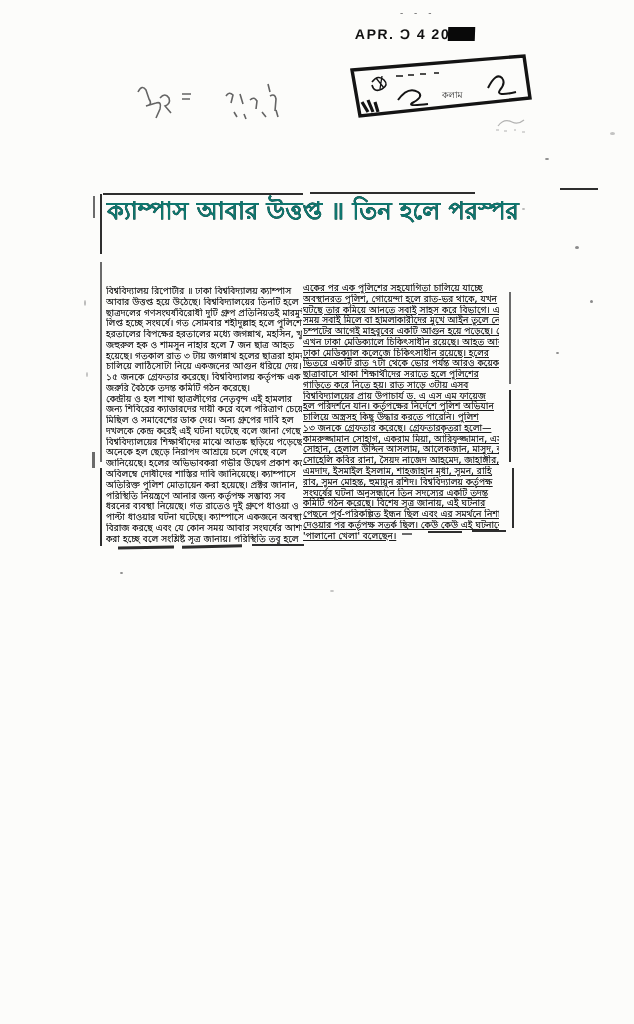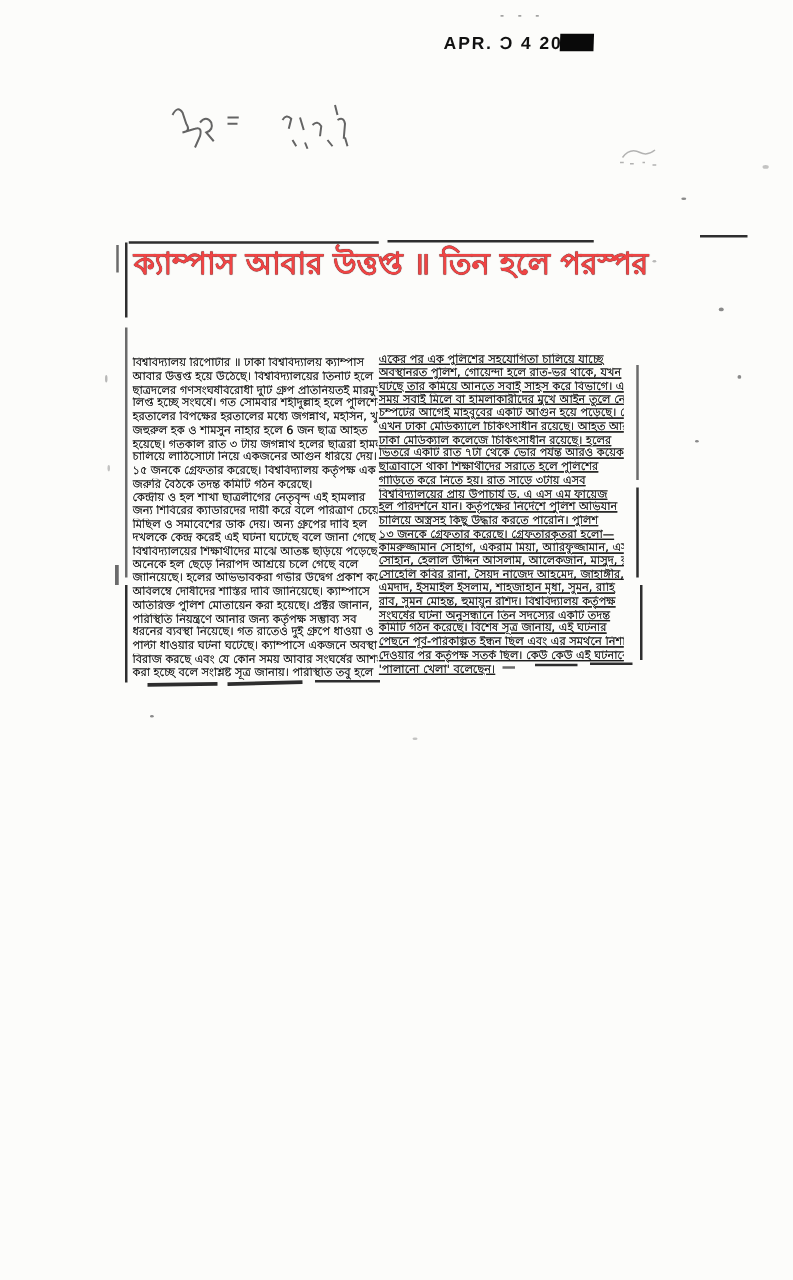--- a/index.html
+++ b/index.html
@@ -21,21 +21,21 @@
   .stamp-box{position:absolute;left:338px;top:52px;width:198px;height:68px;}
   
   .hand-marks{position:absolute;left:130px;top:70px;width:160px;height:65px;opacity:.85;}
   .small-scribble{position:absolute;left:488px;top:112px;width:50px;height:30px;opacity:.55;}
   
   .rule{position:absolute;background:#2e2e2e;}
   .rule.faint{background:#6b6b6b;}
   
   .headline{
     position:absolute;left:107px;top:197px;width:372px;
-    font-weight:bold;font-size:24px;line-height:28.5px;color:#ef4444;
+    font-weight:bold;font-size:24px;line-height:28.5px;color:#0f766e;
     text-shadow:0 0 .6px #000;
     font-family:"DejaVu Sans", sans-serif;
   }
   .headline .hl-line{white-space:nowrap;}
   .col{
     position:absolute;top:286px;width:196px;
     font-size:9.1px;line-height:10.78px;color:#1c1c1c;
     filter:blur(.22px);
     text-shadow:0 0 .35px #222;
   }
@@ -49,20 +49,40 @@
 <body>
 
 <div class="page">
 
   <div class="date-dots">- - -</div>
 
   <div class="date-stamp">
     <span>APR. Ɔ 4 20</span><span class="date-obscure"></span>
   </div>
 
+  <div class="stamp-box">
+    <svg width="198" height="68" viewBox="0 0 198 68">
+      <g fill="none" stroke="#141414">
+
+        <path d="M14 18 L186 4 L192 46 L22 64 Z" stroke-width="3.4"></path>
+
+        <path d="M34 30 q6 -8 12 -2 q5 5 -2 9 q-8 4 -10 -4" stroke-width="1.6"></path>
+        <path d="M38 26 l8 10 M44 24 l-2 13" stroke-width="1.3"></path>
+
+        <path d="M58 24 h7 M70 23 h6 M82 22 h6 M96 21 h5" stroke-width="1.4"></path>
+
+        <path d="M60 48 q10 -14 20 -8 q6 4 -4 10 q-10 5 14 2" stroke-width="2"></path>
+
+        <path d="M150 36 q8 -16 14 -10 q4 5 -2 12 q-5 7 16 2" stroke-width="2"></path>
+
+        <path d="M24 50 l6 10 M30 48 l5 12 M37 50 l3 10" stroke-width="3.2"></path>
+      </g>
+      <text x="104" y="46" font-size="9" fill="#222" id="stamp-word">কলাম</text>
+    </svg>
+  </div>
 
   <div class="hand-marks">
     <svg width="160" height="65" viewBox="0 0 160 65">
       <g fill="none" stroke="#4a4a4a" stroke-width="1.6">
         <path d="M8 22 q4 -8 8 -2 l3 9 q4 6 -3 7 l10 -3 q6 -2 4 6 l-4 9"></path>
         <path d="M30 28 q5 -6 9 0 q2 6 -4 8 l6 7"></path>
         <path d="M52 24 h9 M52 29 h8"></path>
         <path d="M96 26 q3 -5 7 -1 l-2 8 M110 24 l3 10 M120 30 q4 -4 7 1 l-1 8"></path>
         <path d="M138 14 l2 8 M140 26 q5 -3 6 3 l-1 12 M132 42 l4 5 M146 40 l2 7"></path>
         <path d="M104 42 l3 5 M114 44 l2 5"></path>
@@ -103,21 +123,21 @@
   <div class="headline">
       <div class="hl-line">ক্যাম্পাস আবার উত্তপ্ত ॥ তিন হলে পরস্পর</div>
     </div>
 
   <div class="col col-left">
       <div class="body-line">বিশ্ববিদ্যালয় রিপোর্টার ॥ ঢাকা বিশ্ববিদ্যালয় ক্যাম্পাস</div>
       <div class="body-line">আবার উত্তপ্ত হয়ে উঠেছে। বিশ্ববিদ্যালয়ের তিনটি হলে</div>
       <div class="body-line">ছাত্রদলের গণসংঘর্ষবিরোধী দুটি গ্রুপ প্রতিনিয়তই মারমুখী</div>
       <div class="body-line">লিপ্ত হচ্ছে সংঘর্ষে। গত সোমবার শহীদুল্লাহ হলে পুলিশের</div>
       <div class="body-line">হরতালের বিপক্ষের হরতালের মধ্যে জগন্নাথ, মহসিন, খুলনা,</div>
-      <div class="body-line">জহুরুল হক ও শামসুন নাহার হলে 6 জন ছাত্র আহত</div>
+      <div class="body-line">জহুরুল হক ও শামসুন নাহার হলে 7 জন ছাত্র আহত</div>
       <div class="body-line">হয়েছে। গতকাল রাত ৩ টায় জগন্নাথ হলের ছাত্ররা হামলা</div>
       <div class="body-line">চালিয়ে লাঠিসোটা নিয়ে একজনের আগুন ধরিয়ে দেয়। পুলিশ,</div>
       <div class="body-line">১৫ জনকে গ্রেফতার করেছে। বিশ্ববিদ্যালয় কর্তৃপক্ষ এক</div>
       <div class="body-line">জরুরি বৈঠকে তদন্ত কমিটি গঠন করেছে।</div>
       <div class="body-line">  কেন্দ্রীয় ও হল শাখা ছাত্রলীগের নেতৃবৃন্দ এই হামলার</div>
       <div class="body-line">জন্য শিবিরের ক্যাডারদের দায়ী করে বলে পরিত্রাণ চেয়ে</div>
       <div class="body-line">মিছিল ও সমাবেশের ডাক দেয়। অন্য গ্রুপের দাবি হল</div>
       <div class="body-line">দখলকে কেন্দ্র করেই এই ঘটনা ঘটেছে বলে জানা গেছে।</div>
       <div class="body-line">বিশ্ববিদ্যালয়ের শিক্ষার্থীদের মাঝে আতঙ্ক ছড়িয়ে পড়েছে।</div>
       <div class="body-line">অনেকে হল ছেড়ে নিরাপদ আশ্রয়ে চলে গেছে বলে</div>

